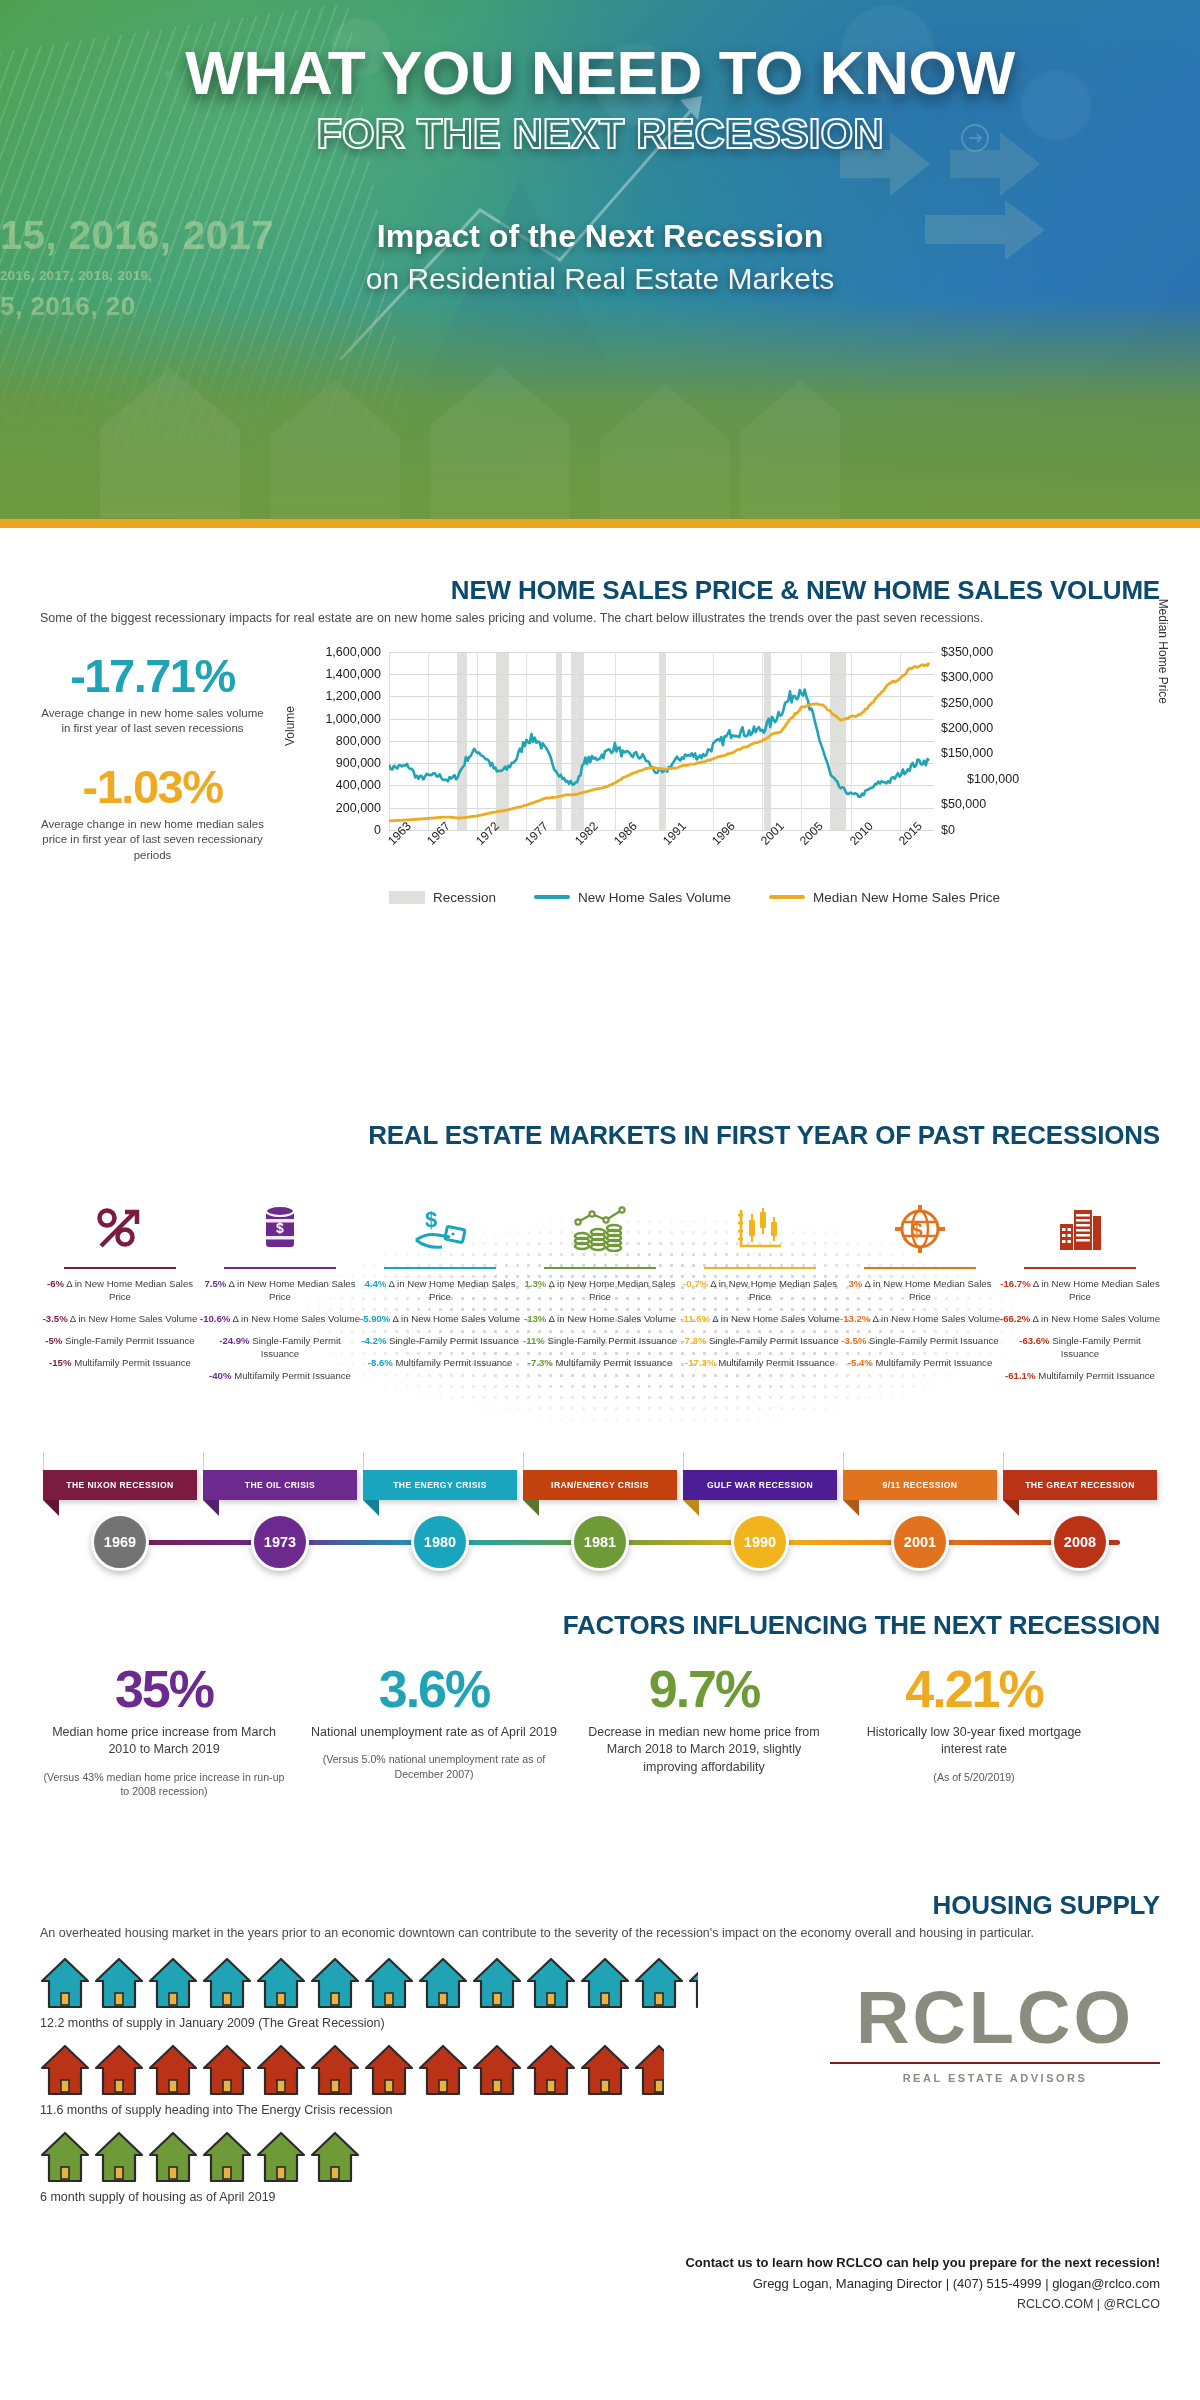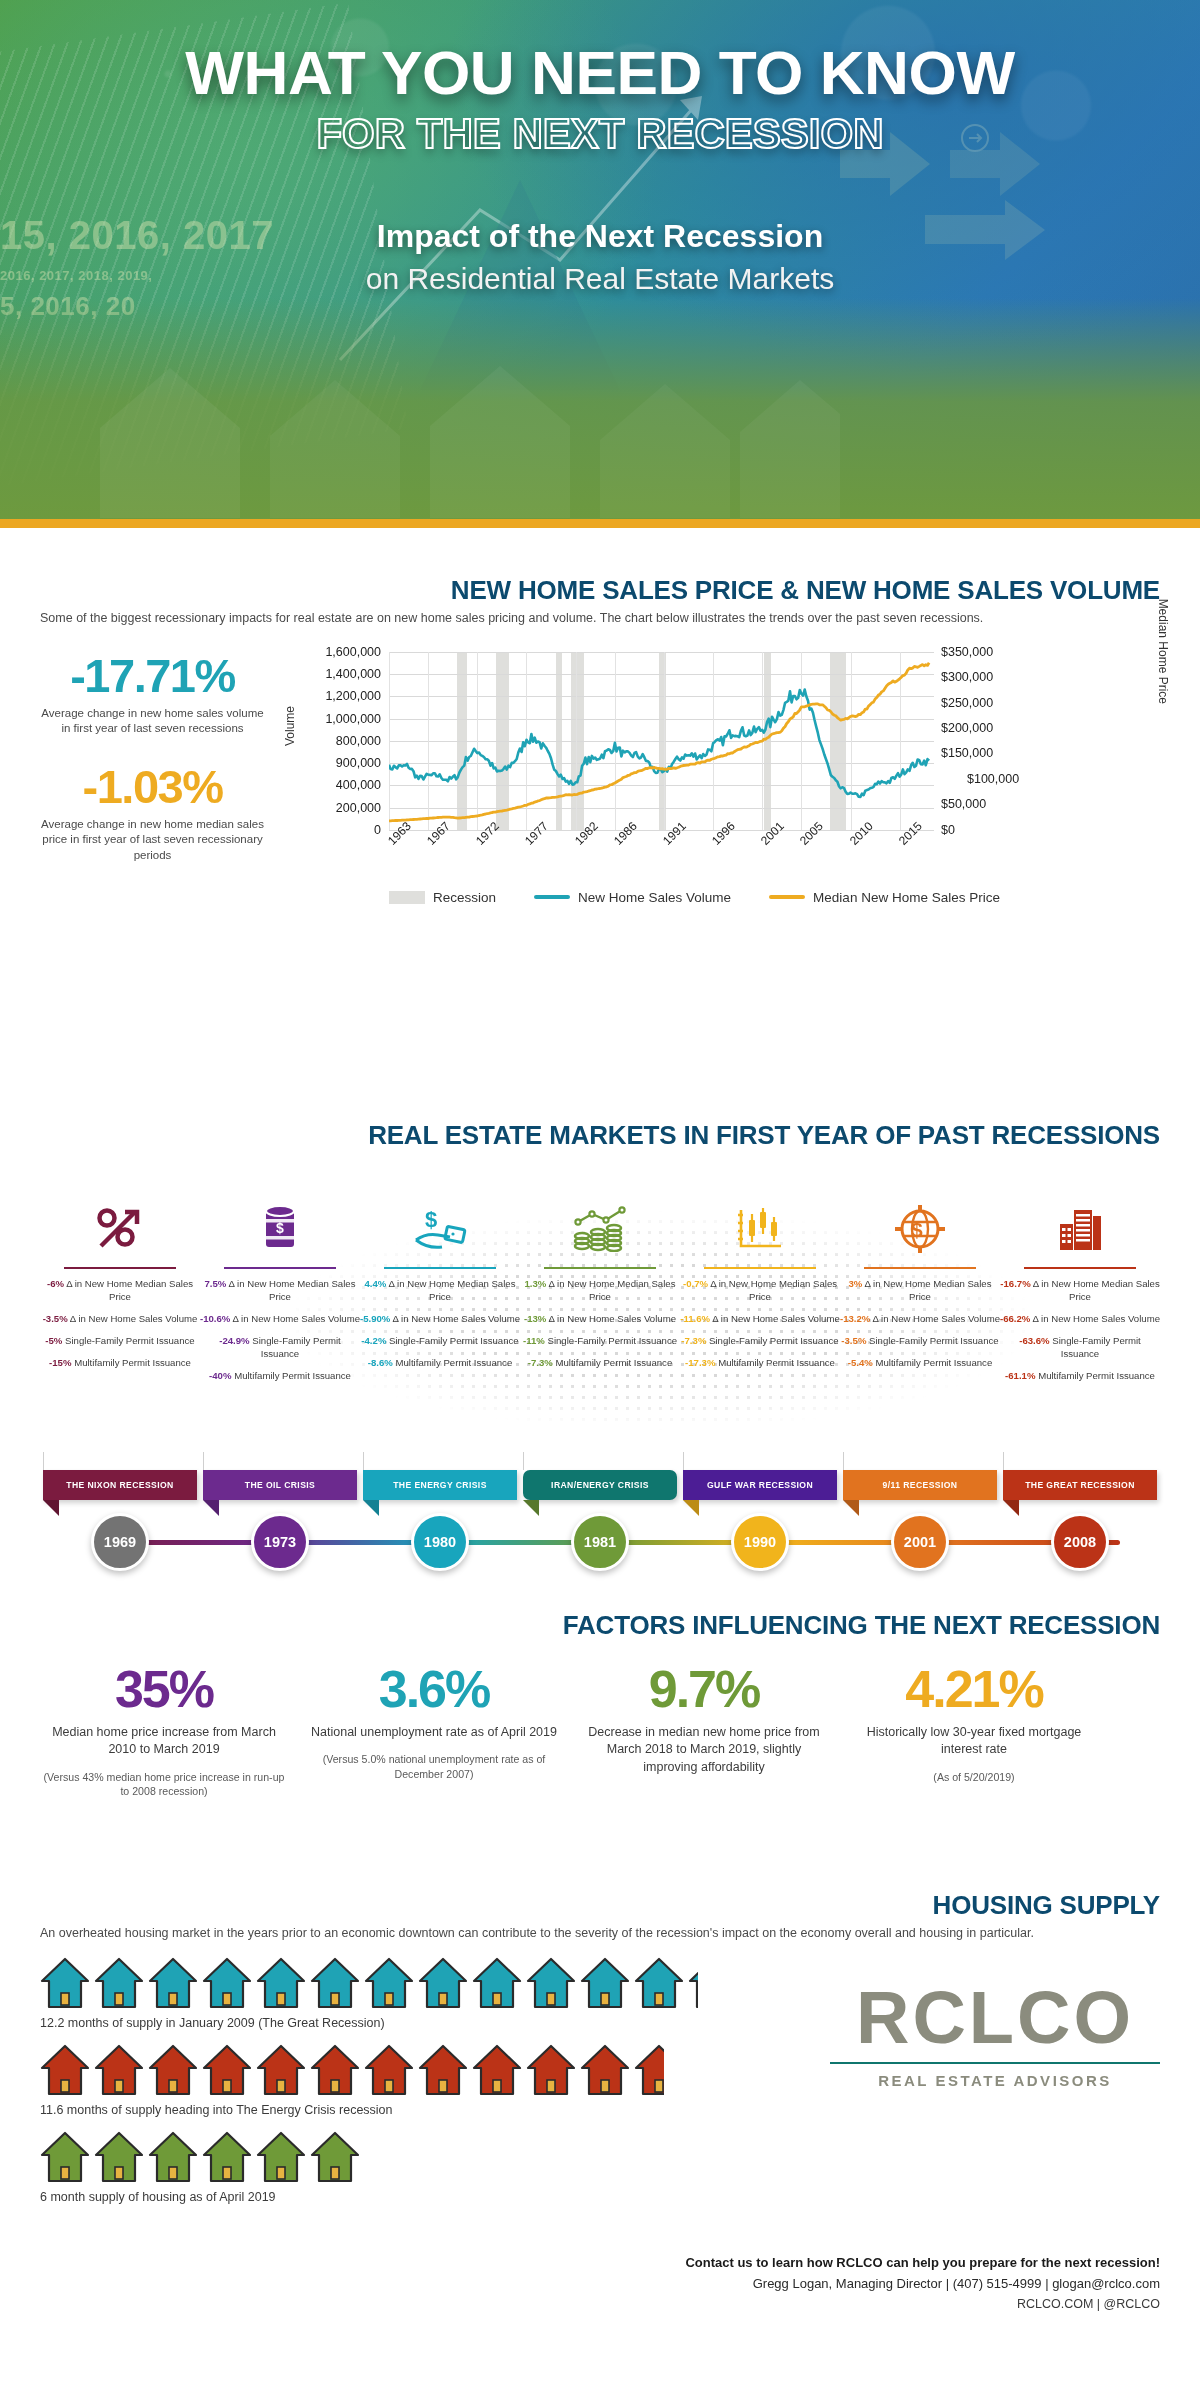--- a/index.html
+++ b/index.html
@@ -173,22 +173,22 @@
   .factor .sub{ font-size:10.6px; color:#5a5a5a; line-height:1.38; margin-top:11px;}
 
   
   #supply-section{ position:absolute; left:40px; top:1890px; width:1120px;}
   .house-row{ display:flex; align-items:flex-end; gap:4px; margin-top:14px; height:52px;}
   .supply-cap{ font-size:12.5px; color:#3b3b3b; margin-top:7px;}
 
   
   #brand{ position:absolute; right:40px; top:1985px; width:330px; text-align:center;}
   .rclco{ font-size:74px; font-weight:800; color:#8b8c7e; letter-spacing:3px; line-height:.9;}
-  .rclco-sub{ font-size:15px; font-weight:bold; letter-spacing:2.5px; color:#8b8c7e; margin-top:10px;
-    border-top:2px solid #0f766e; padding-top:8px;}
+  .rclco-sub{ font-size:11px; font-weight:bold; letter-spacing:2.5px; color:#8b8c7e; margin-top:10px;
+    border-top:2px solid #7f1d1d; padding-top:8px;}
   #footer{ position:absolute; right:40px; top:2255px; width:700px; text-align:right;}
   #footer .f1{ font-size:13px; font-weight:bold; color:#1a1a1a;}
   #footer .f2{ font-size:13px; color:#2a2a2a; margin-top:6px;}
   #footer .f3{ font-size:12.5px; color:#3a3a3a; margin-top:6px;}
 </style>
 </head>
 <body>
 
 <div class="hero">
   <div class="hero-map"></div>
@@ -513,21 +513,21 @@
         <div class="banner" style="background: rgb(108, 42, 142);">THE OIL CRISIS</div>
         <div class="banner-tail" style="border-top-color: rgb(108, 42, 142); filter: brightness(0.78);"></div>
       </div>
       <div class="banner-slot">
         <div class="banner-stem"></div>
         <div class="banner" style="background: rgb(24, 165, 189);">THE ENERGY CRISIS</div>
         <div class="banner-tail" style="border-top-color: rgb(24, 165, 189); filter: brightness(0.78);"></div>
       </div>
       <div class="banner-slot">
         <div class="banner-stem"></div>
-        <div class="banner" style="background: #0f766e; border-radius: 7px;">IRAN/ENERGY CRISIS</div>
+        <div class="banner" style="background: #c2410c;">IRAN/ENERGY CRISIS</div>
         <div class="banner-tail" style="border-top-color: rgb(111, 154, 56); filter: brightness(0.78);"></div>
       </div>
       <div class="banner-slot">
         <div class="banner-stem"></div>
         <div class="banner" style="background: #4c1d95;">GULF WAR RECESSION</div>
         <div class="banner-tail" style="border-top-color: rgb(241, 180, 28); filter: brightness(0.78);"></div>
       </div>
       <div class="banner-slot">
         <div class="banner-stem"></div>
         <div class="banner" style="background: rgb(225, 115, 31);">9/11 RECESSION</div>

